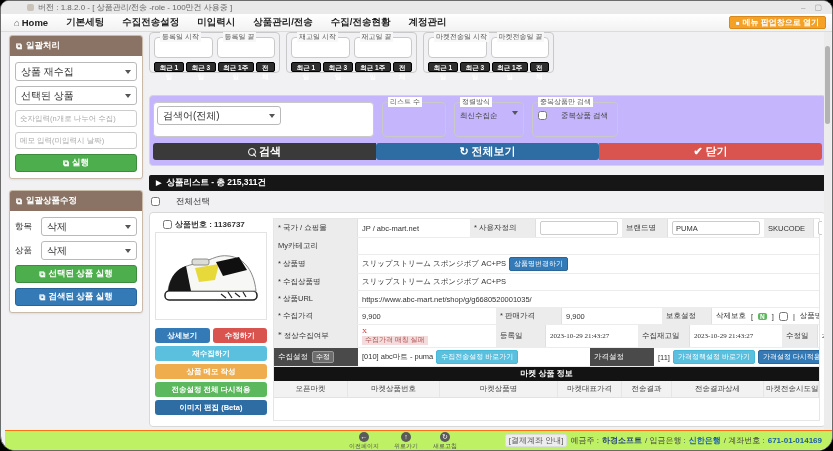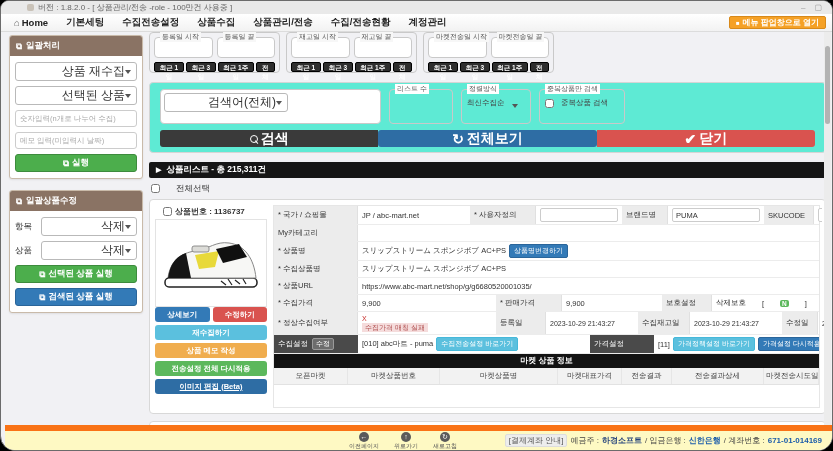--- a/index.html
+++ b/index.html
@@ -16,21 +16,21 @@
   .mitem{padding:0 9px;cursor:pointer;display:flex;align-items:center;gap:2px;white-space:nowrap;}
   .homeic{font-weight:normal;color:#555;}
   .popupbtn{margin-left:auto;margin-right:6px;background:#f5a126;border:1px solid #d8891a;color:#fff;font-size:8px;font-weight:bold;border-radius:2px;height:13px;line-height:10px;padding:0 6px;display:flex;align-items:center;gap:3px;font-family:inherit;cursor:pointer;}
   .sq{font-size:6px;}
 
   
   .sidebar{position:absolute;left:8px;top:34px;width:134px;}
   .sbox{background:#fff;border:1px solid #c9baa9;border-radius:3px;margin-bottom:11px;overflow:hidden;box-shadow:0 1px 2px rgba(0,0,0,.08);}
   .sbox-h{background:#8a7364;color:#fff;font-size:8.5px;font-weight:bold;padding:4px 6px;display:flex;gap:4px;align-items:center;}
   .sbox-b{padding:6px 5px;display:flex;flex-direction:column;gap:5px;}
-  .fselect{border:1px solid #b9b9b9;border-radius:3px;height:17px;display:flex;align-items:center;font-size:12px;color:#333;padding:0 5px;background:#fff;justify-content:flex-end;cursor:pointer;}
+  .fselect{border:1px solid #b9b9b9;border-radius:3px;height:17px;display:flex;align-items:center;font-size:10px;color:#333;padding:0 5px;background:#fff;justify-content:space-between;cursor:pointer;}
   .ct{width:0;height:0;border-left:3px solid transparent;border-right:3px solid transparent;border-top:4px solid #555;}
   .sinput{border:1px solid #ccc;border-radius:3px;height:15px;font-size:7.5px;padding:0 4px;font-family:inherit;color:#333;}
   .sinput::placeholder{color:#a9a9a9;}
   .btn{border:1px solid transparent;border-radius:3px;color:#fff;font-size:8.5px;font-weight:bold;display:flex;align-items:center;justify-content:center;gap:3px;cursor:pointer;font-family:inherit;white-space:nowrap;}
   .green{background:#4cae4c;border-color:#3d8b3d;}
   .blue{background:#337ab7;border-color:#2a659a;}
   .h18{height:18px;}
   .srow{display:flex;gap:4px;align-items:center;font-size:8.5px;color:#333;}
   .srow .sl{width:22px;flex:none;}
   .srow .fselect{flex:1;}
@@ -41,85 +41,85 @@
   .lg{position:absolute;top:-6px;left:5px;background:#f1f1f4;padding:0 2px;font-size:7px;color:#555;white-space:nowrap;line-height:10px;}
   .inwhite>.lg{background:#fff;}
   .frow1{display:flex;gap:6px;}
   .dgroup{width:131px;height:41px;padding:2px 4px;background:#f1f1f4;}
   .dinner{display:flex;gap:4px;margin-top:2px;}
   .dbox{flex:1;height:21px;background:#fff;}
   .dbox .lg{background:#f7f7f7;}
   .qrow{display:flex;gap:2px;margin-top:4px;justify-content:center;}
   .qb{background:#2e2e2e;color:#fff;font-size:6.5px;padding:0 3px;border-radius:2px;border:1px solid #000;height:10px;line-height:9px;font-weight:bold;font-family:inherit;cursor:pointer;}
 
-  .panel2{margin-top:9px;background:#5eead4;border:1px solid #d5d5d5;border-radius:4px;padding:6px 10px 5px;}
+  .panel2{margin-top:22px;background:#c4b5fd;border:1px solid #d5d5d5;border-radius:4px;padding:6px 3px 5px;}
   .p2top{display:flex;gap:8px;height:35px;}
   .kwbox{width:221px;border-radius:4px;padding:3px;background:#fff;}
   .kwsel{width:112px;}
   .fcount{width:64px;}
   .fsort{width:70px;}
   .fdup{width:86px;}
-  .fsin{font-size:7.5px;color:#444;padding:8px 5px 0;display:flex;align-items:flex-end;gap:7px;}
+  .fsin{font-size:7.5px;color:#444;padding:8px 5px 0;display:flex;align-items:flex-start;gap:14px;}
   .p2btns{display:flex;margin-top:6px;}
-  .bigbtn{flex:1;height:17px;font-size:14px;}
+  .bigbtn{flex:1;height:17px;font-size:11px;}
   .bsearch{background:#3a3a3a;border-radius:3px 0 0 3px;}
   .bview{background:#2e6da4;}
   .bclose{background:#d9534f;border-radius:0 3px 3px 0;}
   .mag{width:6px;height:6px;border:1.3px solid #fff;border-radius:50%;position:relative;display:inline-block;}
   .mag::after{content:"";position:absolute;width:1.4px;height:4px;background:#fff;left:5.2px;top:4.8px;transform:rotate(-45deg);}
 
   .listbar{margin-top:9px;background:#161616;color:#fff;font-size:8.5px;font-weight:bold;height:16px;display:flex;align-items:center;gap:5px;padding:0 7px;border-radius:2px;}
   .arr{font-size:7px;}
   .selall{height:17px;display:flex;align-items:center;gap:16px;font-size:8.5px;color:#333;padding:2px;}
   input[type=checkbox]{width:9px;height:9px;margin:0;}
 
   
   .card{background:#fff;border:1px solid #d8d8d8;border-radius:4px;padding:5px;display:flex;gap:6px;}
   .lcol{width:112px;flex:none;}
   .cbrow{display:flex;align-items:center;gap:3px;font-size:8px;font-weight:bold;color:#333;height:12px;margin-left:8px;}
   .pimg{border:1px solid #e3e3e3;height:86px;margin-top:2px;display:flex;align-items:center;justify-content:center;background:#fff;cursor:pointer;}
-  .lbtns{display:flex;flex-direction:column;gap:3px;margin-top:0;}
+  .lbtns{display:flex;flex-direction:column;gap:3px;margin-top:8px;}
   .btnrow{display:flex;gap:3px;}
   .btnrow .btn{flex:1;}
   .sbtn{height:15px;font-size:7.5px;}
   .c-detail{background:#337ab7;}
   .c-edit{background:#d9534f;}
   .c-cyan{background:#5bc0de;}
   .c-green{background:#5cb85c;}
   .c-orange{background:#f0ad4e;}
-  .c-blue2{background:#2e6da4;text-decoration:underline;}
+  .c-blue2{background:#2e6da4;}
 
   .rtab{flex:1;border:1px solid #e6e6e6;font-size:7.5px;color:#333;min-width:0;align-self:flex-start;width:100%;}
   .grow{display:grid;border-bottom:1px solid #ececec;}
   .dl{background:#ececec;padding:3px 4px;border-right:1px solid #e0e0e0;display:flex;align-items:center;white-space:nowrap;overflow:hidden;}
   .dv{padding:2px 4px;display:flex;align-items:center;gap:3px;min-width:0;overflow:hidden;white-space:nowrap;}
   .ibox{border:1px solid #ccc;border-radius:2px;flex:1;height:12px;display:flex;align-items:center;padding:0 3px;background:#fff;}
   .ga{grid-template-columns:84px 112px 66px 86px 46px 96px 50px 1fr;}
   .gb{grid-template-columns:84px 1fr;min-height:14px;}
   .gf{grid-template-columns:84px 138px 66px 100px 50px 1fr;}
-  .gg{grid-template-columns:84px 138px 50px 92px 52px 92px 36px 1fr;}
+  .gg{grid-template-columns:84px 138px 50px 92px 52px 92px 36px 1fr;font-family:Liberation Serif, serif;}
   .gh{grid-template-columns:84px 232px 64px 1fr;}
   .gg .dv{font-size:7px;}
   .darkcell{background:#4a4a4a;color:#fff;display:flex;align-items:center;gap:4px;padding:3px 4px;}
   .badge-edit{background:#6d6d6d;border:1px solid #9a9a9a;border-radius:2px;padding:0 3px;font-size:7px;cursor:pointer;}
   .linkbtn{background:#5bc0de;color:#fff;border-radius:2px;font-size:7px;padding:1px 4px;border:1px solid #46b8da;white-space:nowrap;font-family:inherit;cursor:pointer;}
   .bluesm{background:#337ab7;color:#fff;border-radius:2px;font-size:7px;padding:1px 4px;border:1px solid #2a659a;white-space:nowrap;font-family:inherit;cursor:pointer;}
   .nbadge{background:#5cb85c;color:#fff;border-radius:2px;padding:0 2px;font-size:6.5px;font-weight:bold;}
-  .prot{gap:16px;}
+  .prot{gap:5px;}
   .xmsg{display:flex;flex-direction:column;align-items:flex-start;gap:0;line-height:9px;}
   .xmark{color:#c9302c;font-size:7px;}
   .pinkmsg{background:#f5dcdc;color:#b05050;padding:0 3px;font-size:7px;}
   .mktbar{background:#131313;color:#fff;font-size:8px;font-weight:bold;text-align:center;height:14px;line-height:14px;}
   .mkthead{display:grid;grid-template-columns:74px 92px 118px 64px 50px 92px 1fr;background:#f2f2f2;border-bottom:1px solid #e2e2e2;}
   .mkthead div{padding:3px 2px;text-align:center;font-size:7.5px;color:#444;border-right:1px solid #e6e6e6;overflow:hidden;white-space:nowrap;}
   .mktempty{height:22px;background:#fff;}
   .card2{margin-top:7px;height:50px;overflow:hidden;}
 
   
-  .footer{position:absolute;left:4px;right:0;bottom:0;height:19px;background:#fef9c3;border-top:6px solid #f97316;z-index:6;}
+  .footer{position:absolute;left:4px;right:0;bottom:0;height:19px;background:#bef264;border-top:1px solid #f97316;z-index:6;}
   .fnav{position:absolute;left:344px;top:1px;display:flex;gap:15px;}
   .fni{display:flex;flex-direction:column;align-items:center;font-size:6px;color:#555;cursor:pointer;}
   .circ{width:10px;height:10px;border-radius:50%;background:#5a5a5a;color:#fff;font-size:7px;line-height:10px;text-align:center;}
   .finfo{position:absolute;right:10px;top:0;height:19px;display:flex;align-items:center;gap:3px;font-size:8px;color:#444;white-space:nowrap;}
   .chip{background:#ededed;border:1px solid #ddd;padding:0 3px;border-radius:2px;color:#555;}
   .holder{color:#24437c;font-weight:bold;}
   .bank{color:#1b5cab;font-weight:bold;}
 
   
   .scroll{position:absolute;right:1px;top:31px;bottom:19px;width:7px;background:#ececec;z-index:5;}
@@ -144,21 +144,21 @@
         <span class="homeic">⌂</span>
         <span>Home</span>
       </span>
     <span class="mitem">
         <span>기본세팅</span>
       </span>
     <span class="mitem">
         <span>수집전송설정</span>
       </span>
     <span class="mitem">
-        <span>상품수집</span>
+        <span>미입력시</span>
       </span>
     <span class="mitem">
         <span>상품관리/전송</span>
       </span>
     <span class="mitem">
         <span>수집/전송현황</span>
       </span>
     <span class="mitem">
         <span>계정관리</span>
       </span>

